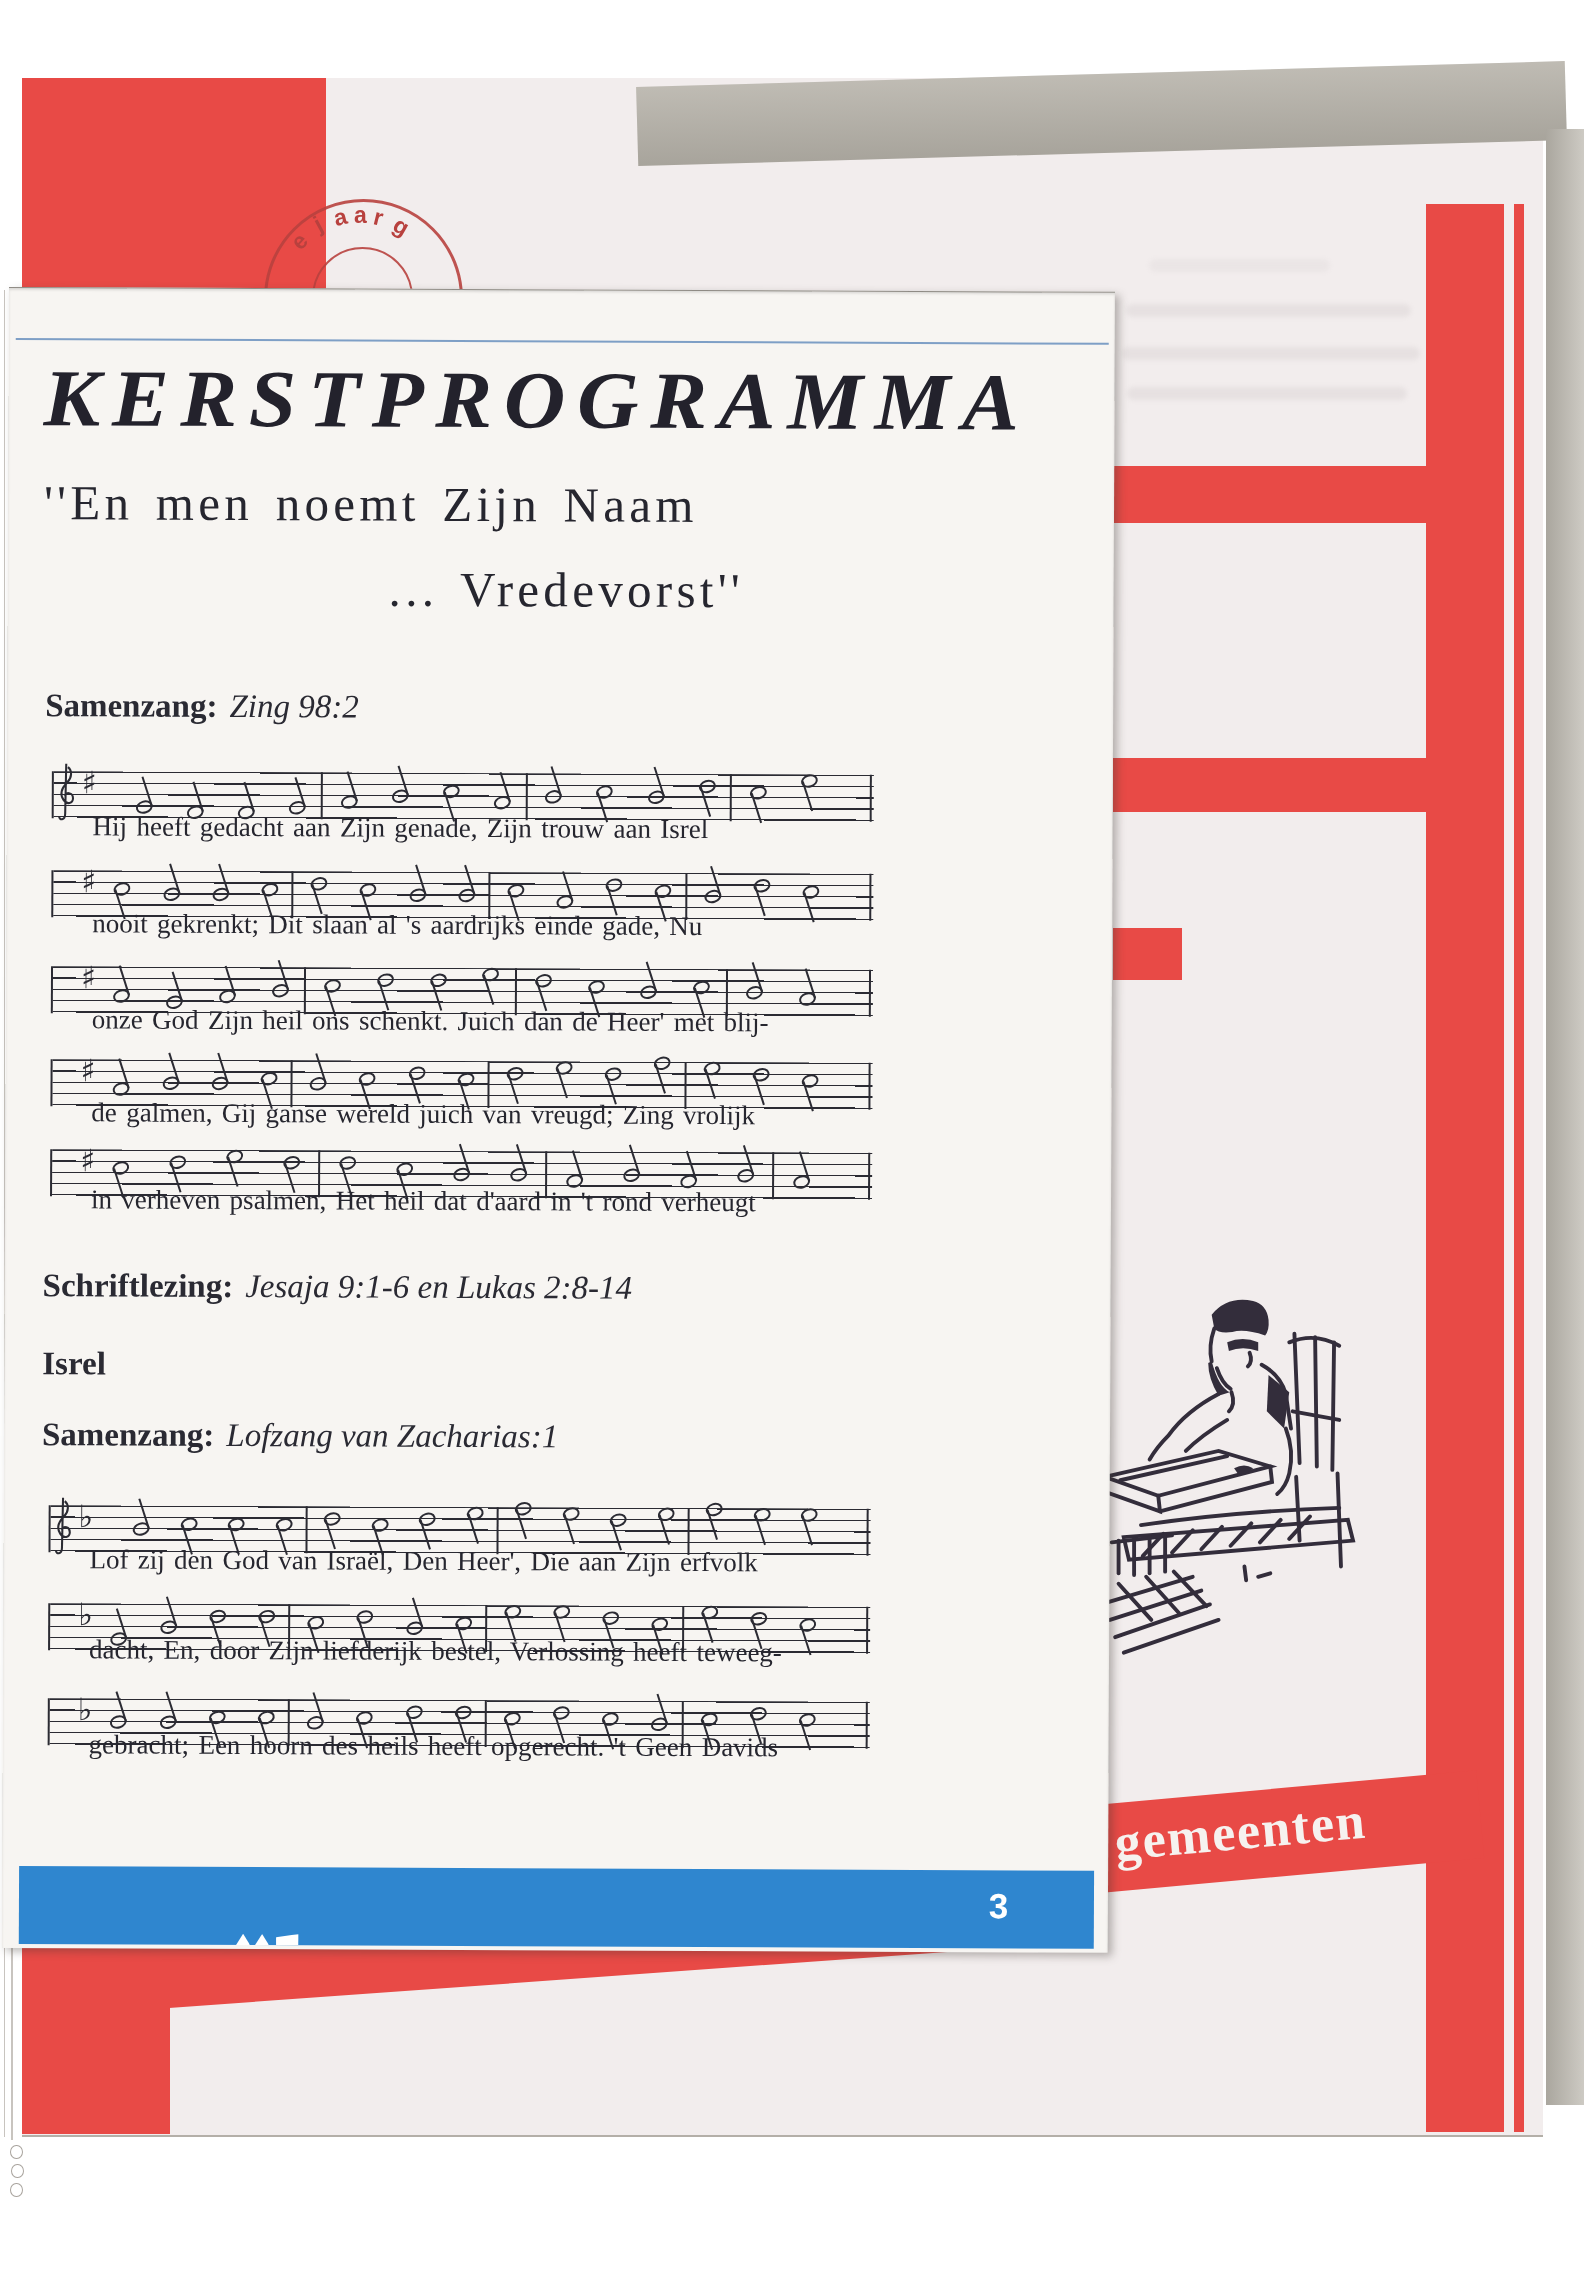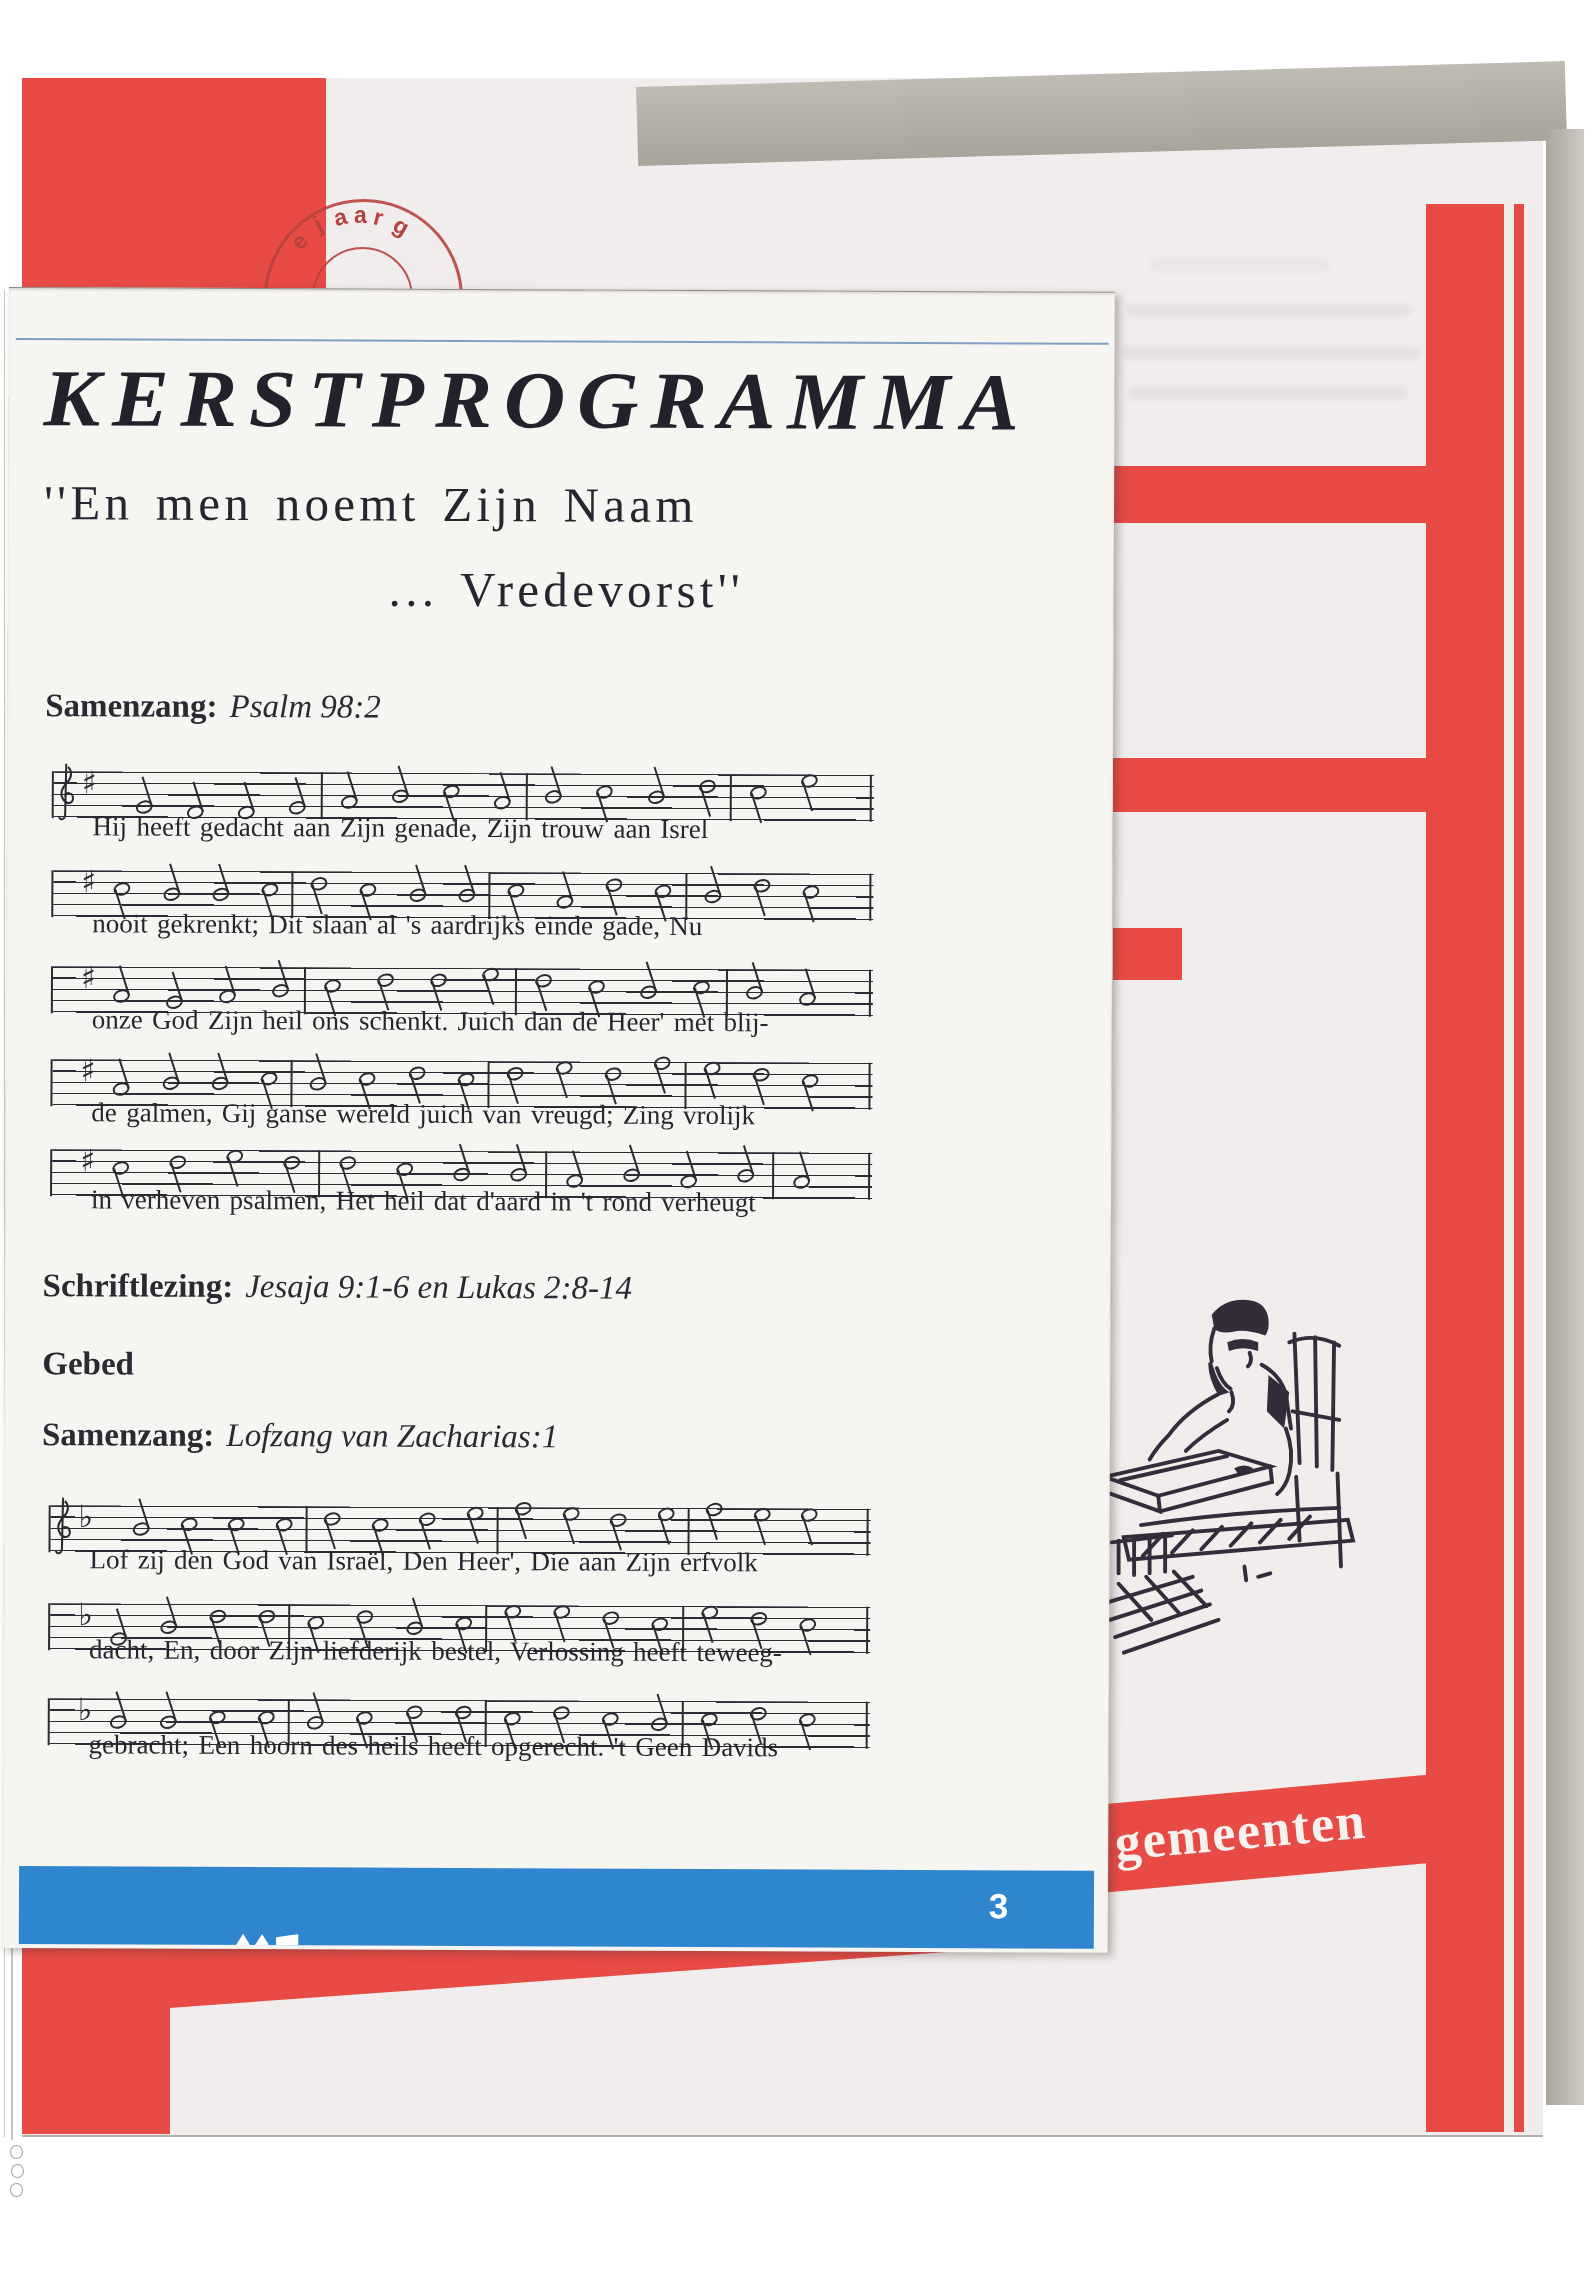--- a/index.html
+++ b/index.html
@@ -179,21 +179,21 @@
 </svg>
 
 <div class="abs page">
   <div class="abs rule-blue"></div>
 
   <div class="abs title">KERSTPROGRAMMA</div>
   <div class="abs sub sub1">''En men noemt Zijn Naam</div>
   <div class="abs sub sub2">... Vredevorst''</div>
 
   <div class="abs heading h1">
-    <b>Samenzang:</b><i>Psalm 98:2</i>
+    <b>Samenzang:</b><i>Zing 98:2</i>
   </div>
 
   <div class="stave" style="top:483px;">
     <svg class="clef" viewBox="0 0 24 80">
         <path d="M13 8 C 18 12 18 20 12 26 C 5 33 4 40 8 46 C 12 52 19 50 19 44 C 19 38 12 36 9 41 M11 4 L10 62 C 10 70 3 70 3 65" stroke="#2b2b33" stroke-width="2.4" fill="none"></path>
       </svg>
     <span class="keysig">♯</span>
   <span class="note" style="left: 82px; top: 28.5px;"></span>
       <span class="note" style="left: 133px; top: 34px;"></span>
       <span class="note" style="left: 184px; top: 34px;"></span>
@@ -309,21 +309,21 @@
       <span class="bl" style="left: 720px;"></span>
       <span class="note" style="left: 741px; top: 23px;"></span>
       <span class="bl" style="left: 816px;"></span>
     </div>
   <div class="lyric" style="top:896px;">in verheven psalmen, Het heil dat d'aard in 't rond verheugt</div>
 
   <div class="abs heading h2">
     <b>Schriftlezing:</b><i>Jesaja 9:1-6 en Lukas 2:8-14</i>
   </div>
   <div class="abs heading h3">
-    <b>Gebed</b>
+    <b>Isrel</b>
   </div>
   <div class="abs heading h4">
     <b>Samenzang:</b><i>Lofzang van Zacharias:1</i>
   </div>
 
   <div class="stave" style="top:1217px;">
     <svg class="clef" viewBox="0 0 24 80">
         <path d="M13 8 C 18 12 18 20 12 26 C 5 33 4 40 8 46 C 12 52 19 50 19 44 C 19 38 12 36 9 41 M11 4 L10 62 C 10 70 3 70 3 65" stroke="#2b2b33" stroke-width="2.4" fill="none"></path>
       </svg>
     <span class="keysig">♭</span>

